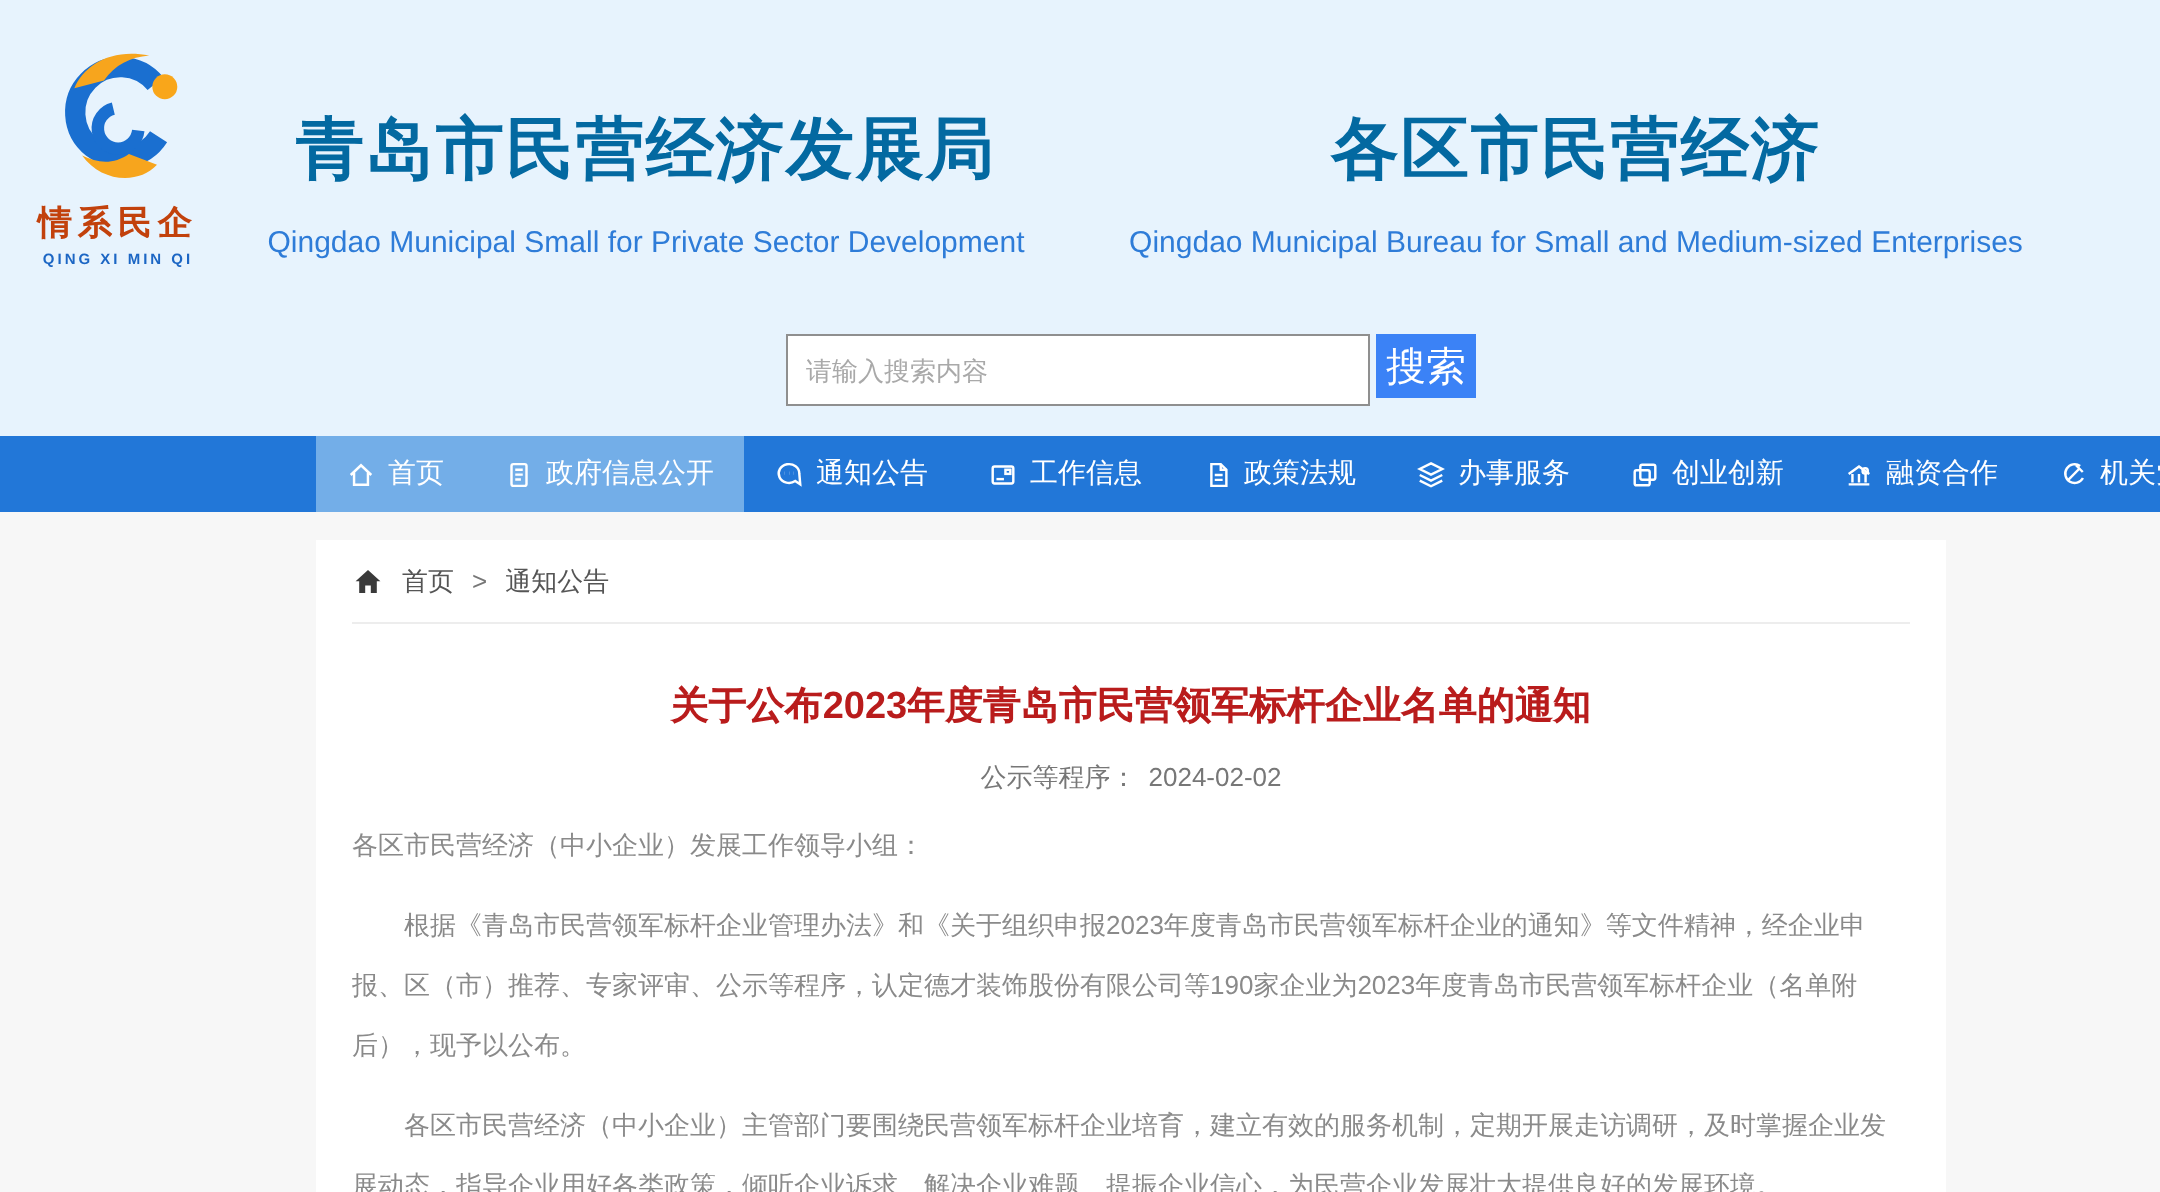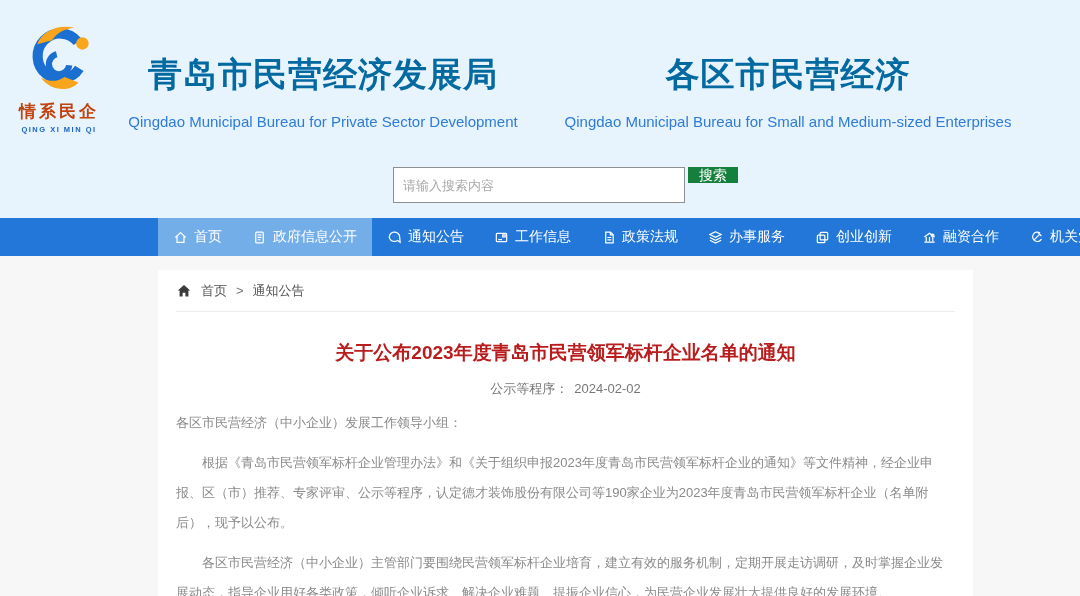--- a/index.html
+++ b/index.html
@@ -17,22 +17,22 @@
   .bureau { position:absolute; text-align:center; }
   .bureau-left  { left:122px; top:52px; width:402px; }
   .bureau-right { left:550px; top:52px; width:476px; }
   .bureau-title { font-size:34px; font-weight:bold; color:#0369a1; letter-spacing:1px; }
   .bureau-sub { margin-top:15px; font-size:15px; color:#2e7cd8; }
 
   .search-wrap { position:absolute; left:393px; top:167px; height:28px; display:flex; }
   .search-input { width:292px; height:28px; border:1px solid #8f8f8f; background:#fff; padding:17px 9px;
                   font-size:13px; color:#333; outline:none; }
   .search-input::placeholder { color:#a9a9a9; }
-  .search-btn { margin-left:3px; width:50px; height:16px; background:#15803d; color:#fff; border:none;
-                font-size:14px; cursor:pointer; }
+  .search-btn { margin-left:3px; width:50px; height:32px; background:#3b82f6; color:#fff; border:none;
+                font-size:20px; cursor:pointer; }
 
   
   .nav-bar { position:absolute; top:218px; left:0; width:1080px; height:38px; background:#2277d8; }
   .nav-inner { position:absolute; left:158px; top:0; height:38px; display:flex; align-items:stretch; }
   .nav-light { display:flex; background:#73aee8; }
   .nav-item { display:flex; align-items:center; gap:6px; padding:0 15px; color:#fff; font-size:14px;
               cursor:pointer; white-space:nowrap; }
   .nav-item svg { display:block; }
 
   
@@ -62,21 +62,21 @@
         <path d="M70 10 C46 5 28 16 22 31 L41 26 C48 16 58 11 70 10 Z" fill="#f7a51d"></path>
         <path d="M27 74 C39 91 63 93 75 80 L57 73 C47 80 37 79 27 74 Z" fill="#f7a51d"></path>
         <circle cx="80" cy="30" r="8" fill="#f9a61a"></circle>
       </svg>
       <div class="logo-slogan-cn">情系民企</div>
       <div class="logo-slogan-en">QING XI MIN QI</div>
     </div>
 
     <div class="bureau bureau-left">
       <div class="bureau-title">青岛市民营经济发展局</div>
-      <div class="bureau-sub">Qingdao Municipal Bureau for Private Sector Development</div>
+      <div class="bureau-sub">Qingdao Municipal Small for Private Sector Development</div>
     </div>
 
     <div class="bureau bureau-right">
       <div class="bureau-title">各区市民营经济</div>
       <div class="bureau-sub">Qingdao Municipal Bureau for Small and Medium-sized Enterprises</div>
     </div>
 
     <div class="search-wrap">
       <input class="search-input" type="text" placeholder="请输入搜索内容" style="">
       <button class="search-btn">搜索</button>

